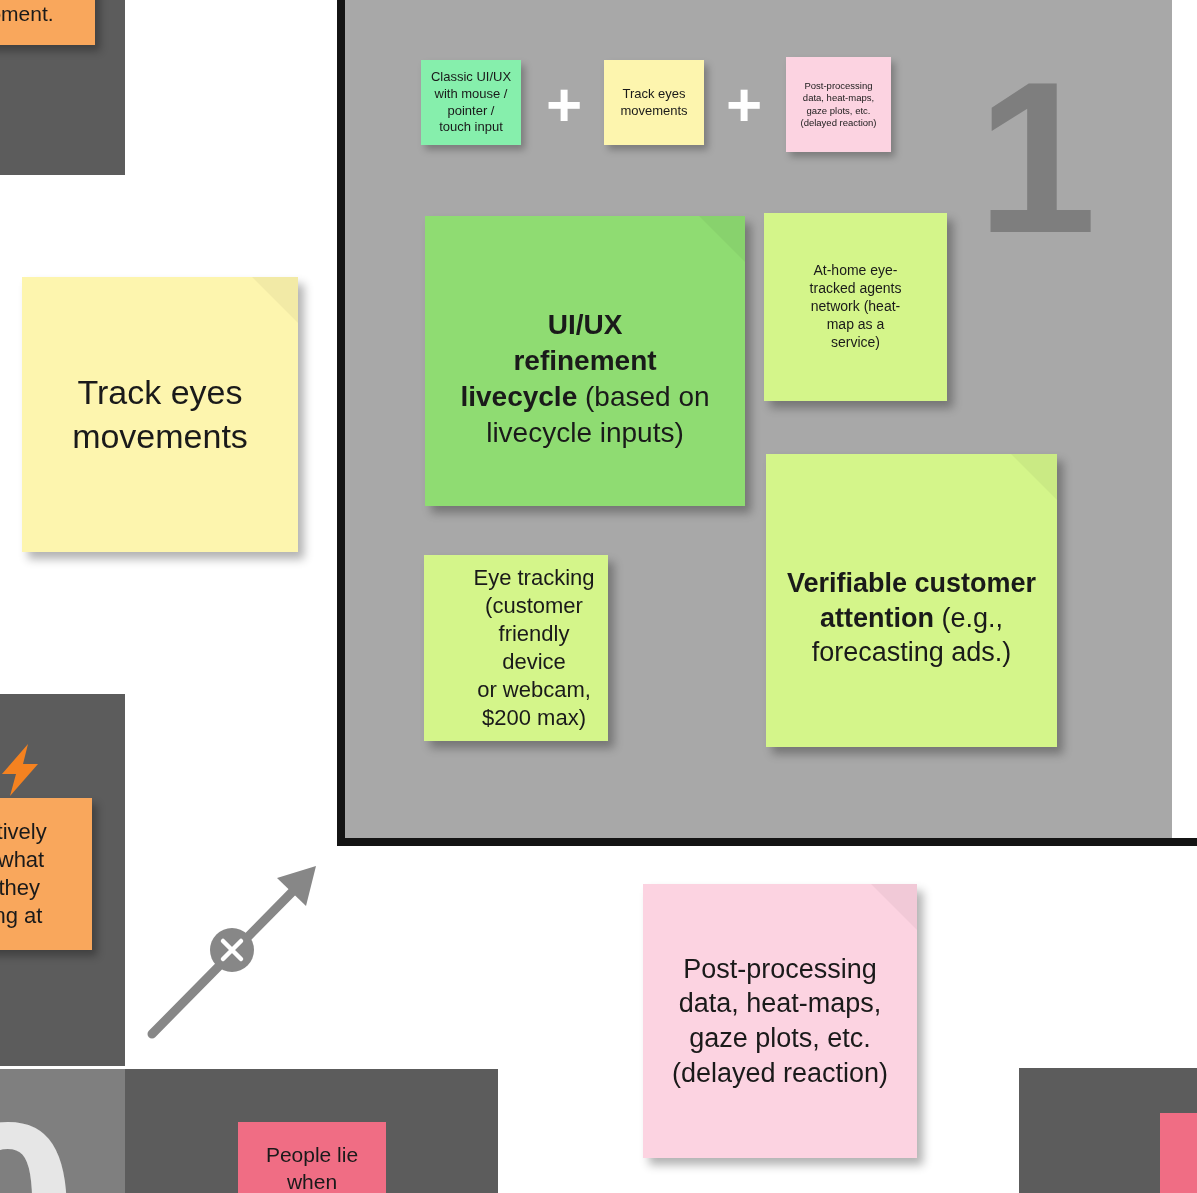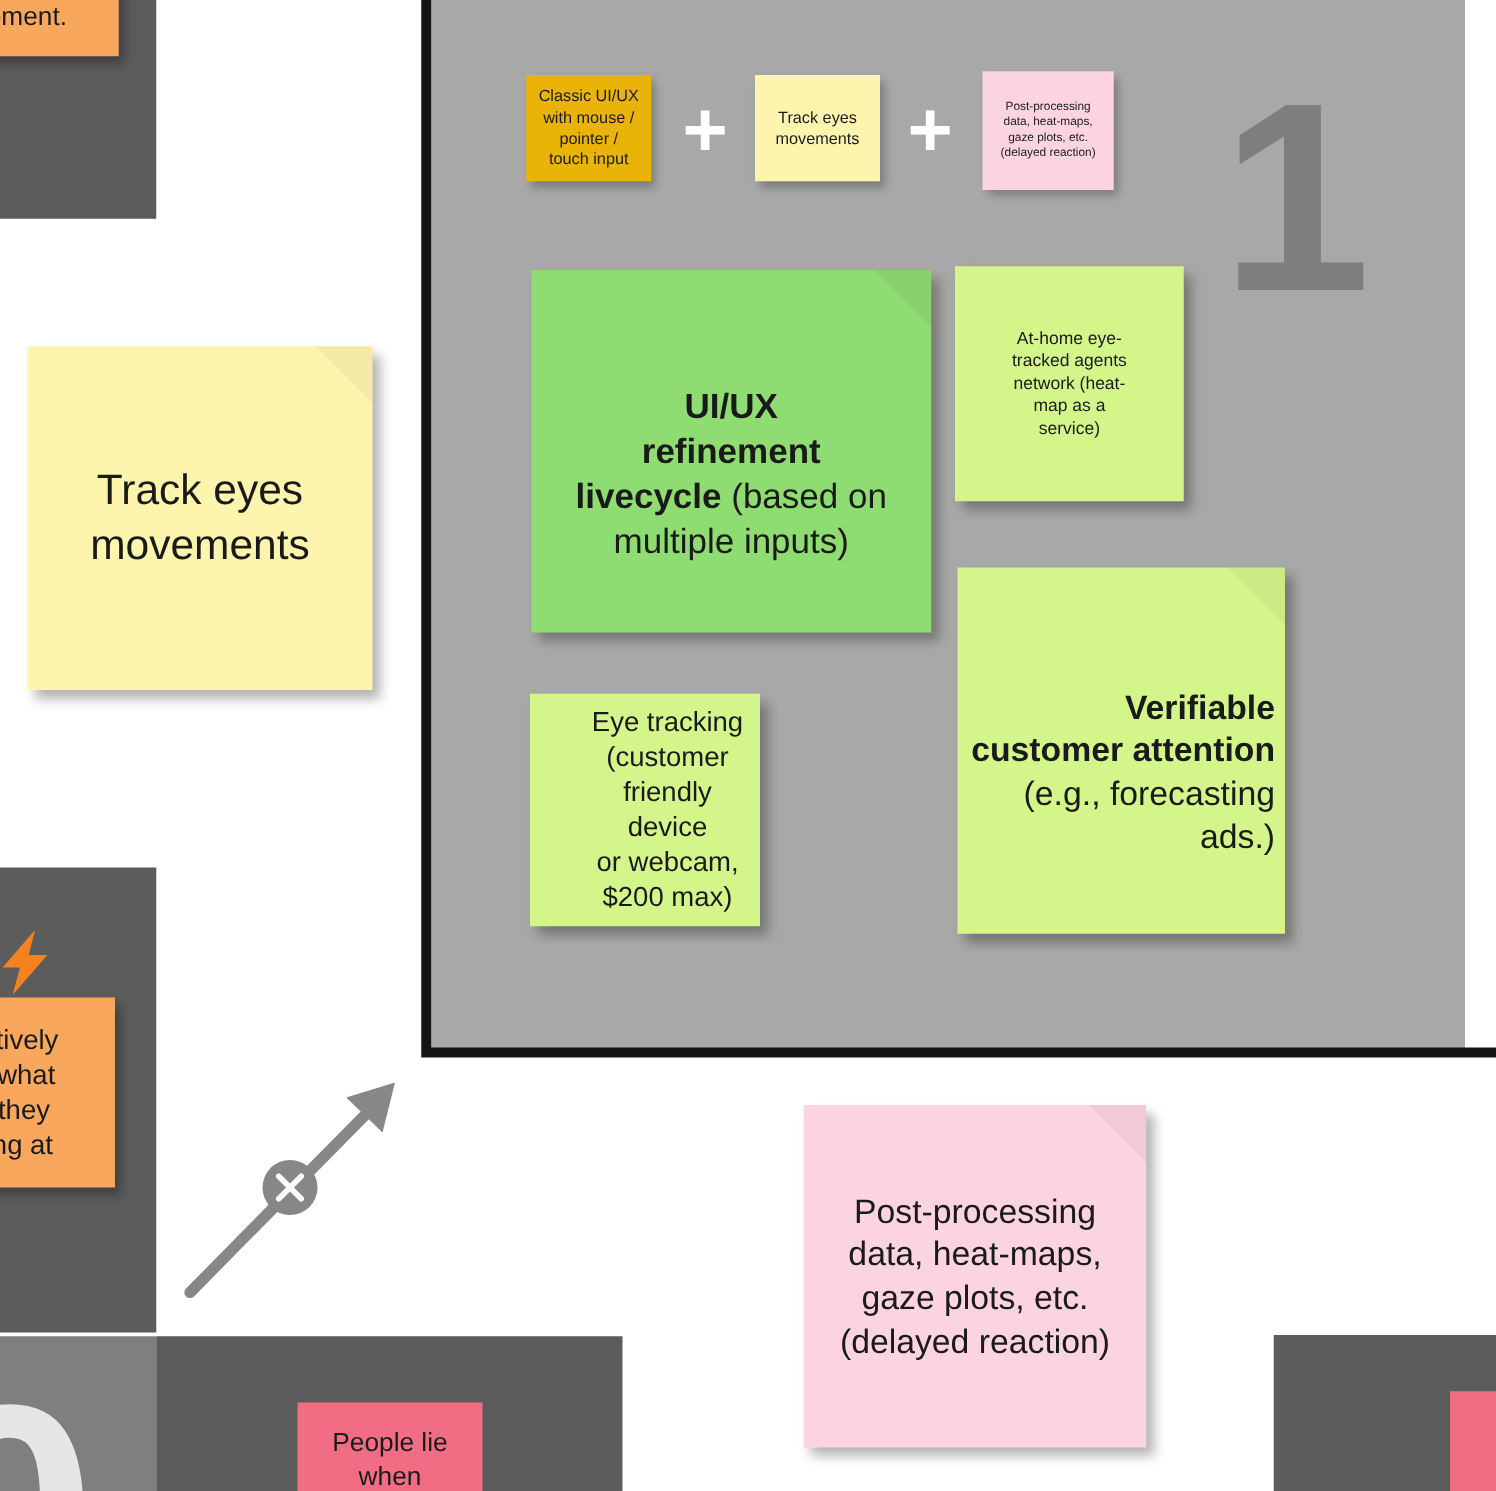--- a/index.html
+++ b/index.html
@@ -180,21 +180,21 @@
     <path d="M176 8 L137 20 L166 48 Z" fill="#878787"></path>
     <circle cx="92" cy="92" r="22" fill="#878787"></circle>
     <path d="M83 83 L101 101 M101 83 L83 101" stroke="#ffffff" stroke-width="4.5" stroke-linecap="round"></path>
   </svg>
 
   <div id="frame-body">
     <span id="frame-number">1</span>
   </div>
   <div id="frame-outline"></div>
 
-  <div class="note" style="left:421px; top:60px; width:100px; height:85px; background:#eab308; font-size:13px; z-index:3; box-shadow:4px 5px 7px rgba(0,0,0,0.26);">
+  <div class="note" style="left:421px; top:60px; width:100px; height:85px; background:#86efac; font-size:13px; z-index:3; box-shadow:4px 5px 7px rgba(0,0,0,0.26);">
     <span class="txt">Classic UI/UX
 with mouse /
 pointer /
 touch input</span>
   </div>
 
   <span class="plus" style="left:546px; top:74px; z-index:3;">+</span>
 
   <div class="note" style="left:604px; top:60px; width:100px; height:85px; background:#fdf5ae; font-size:13px; z-index:3; box-shadow:4px 5px 7px rgba(0,0,0,0.26);">
     <span class="txt">Track eyes
@@ -207,33 +207,33 @@
     <span class="txt">Post-processing
 data, heat-maps,
 gaze plots, etc.
 (delayed reaction)</span>
   </div>
 
   <div class="note tri" style="left:425px; top:216px; width:320px; height:290px; background:#8fdc72; font-size:28px; z-index:3;">
     <span class="txt">
       <b>UI/UX
 refinement
-livecycle</b><span> (based on multiple inputs)</span>
+livecycle</b><span> (based on livecycle inputs)</span>
     </span>
   </div>
 
   <div class="note" style="left:764px; top:213px; width:183px; height:188px; background:#d4f58a; font-size:14px; z-index:3;">
     <span class="txt">At-home eye-
 tracked agents
 network (heat-
 map as a
 service)</span>
   </div>
 
-  <div class="note tri" style="left:766px; top:454px; width:262px; height:293px; background:#d4f58a; font-size:27px; z-index:3;text-align:right;">
+  <div class="note tri" style="left:766px; top:454px; width:291px; height:293px; background:#d4f58a; font-size:27px; z-index:3;">
     <span class="txt">
       <b>Verifiable customer attention</b><span> (e.g., forecasting ads.)</span>
     </span>
   </div>
 
   <div class="note" style="left:424px; top:555px; width:184px; height:186px; background:#d4f58a; font-size:22px; z-index:3;padding-left:36px;">
     <span class="txt">Eye tracking
 (customer
 friendly device
 or webcam,

